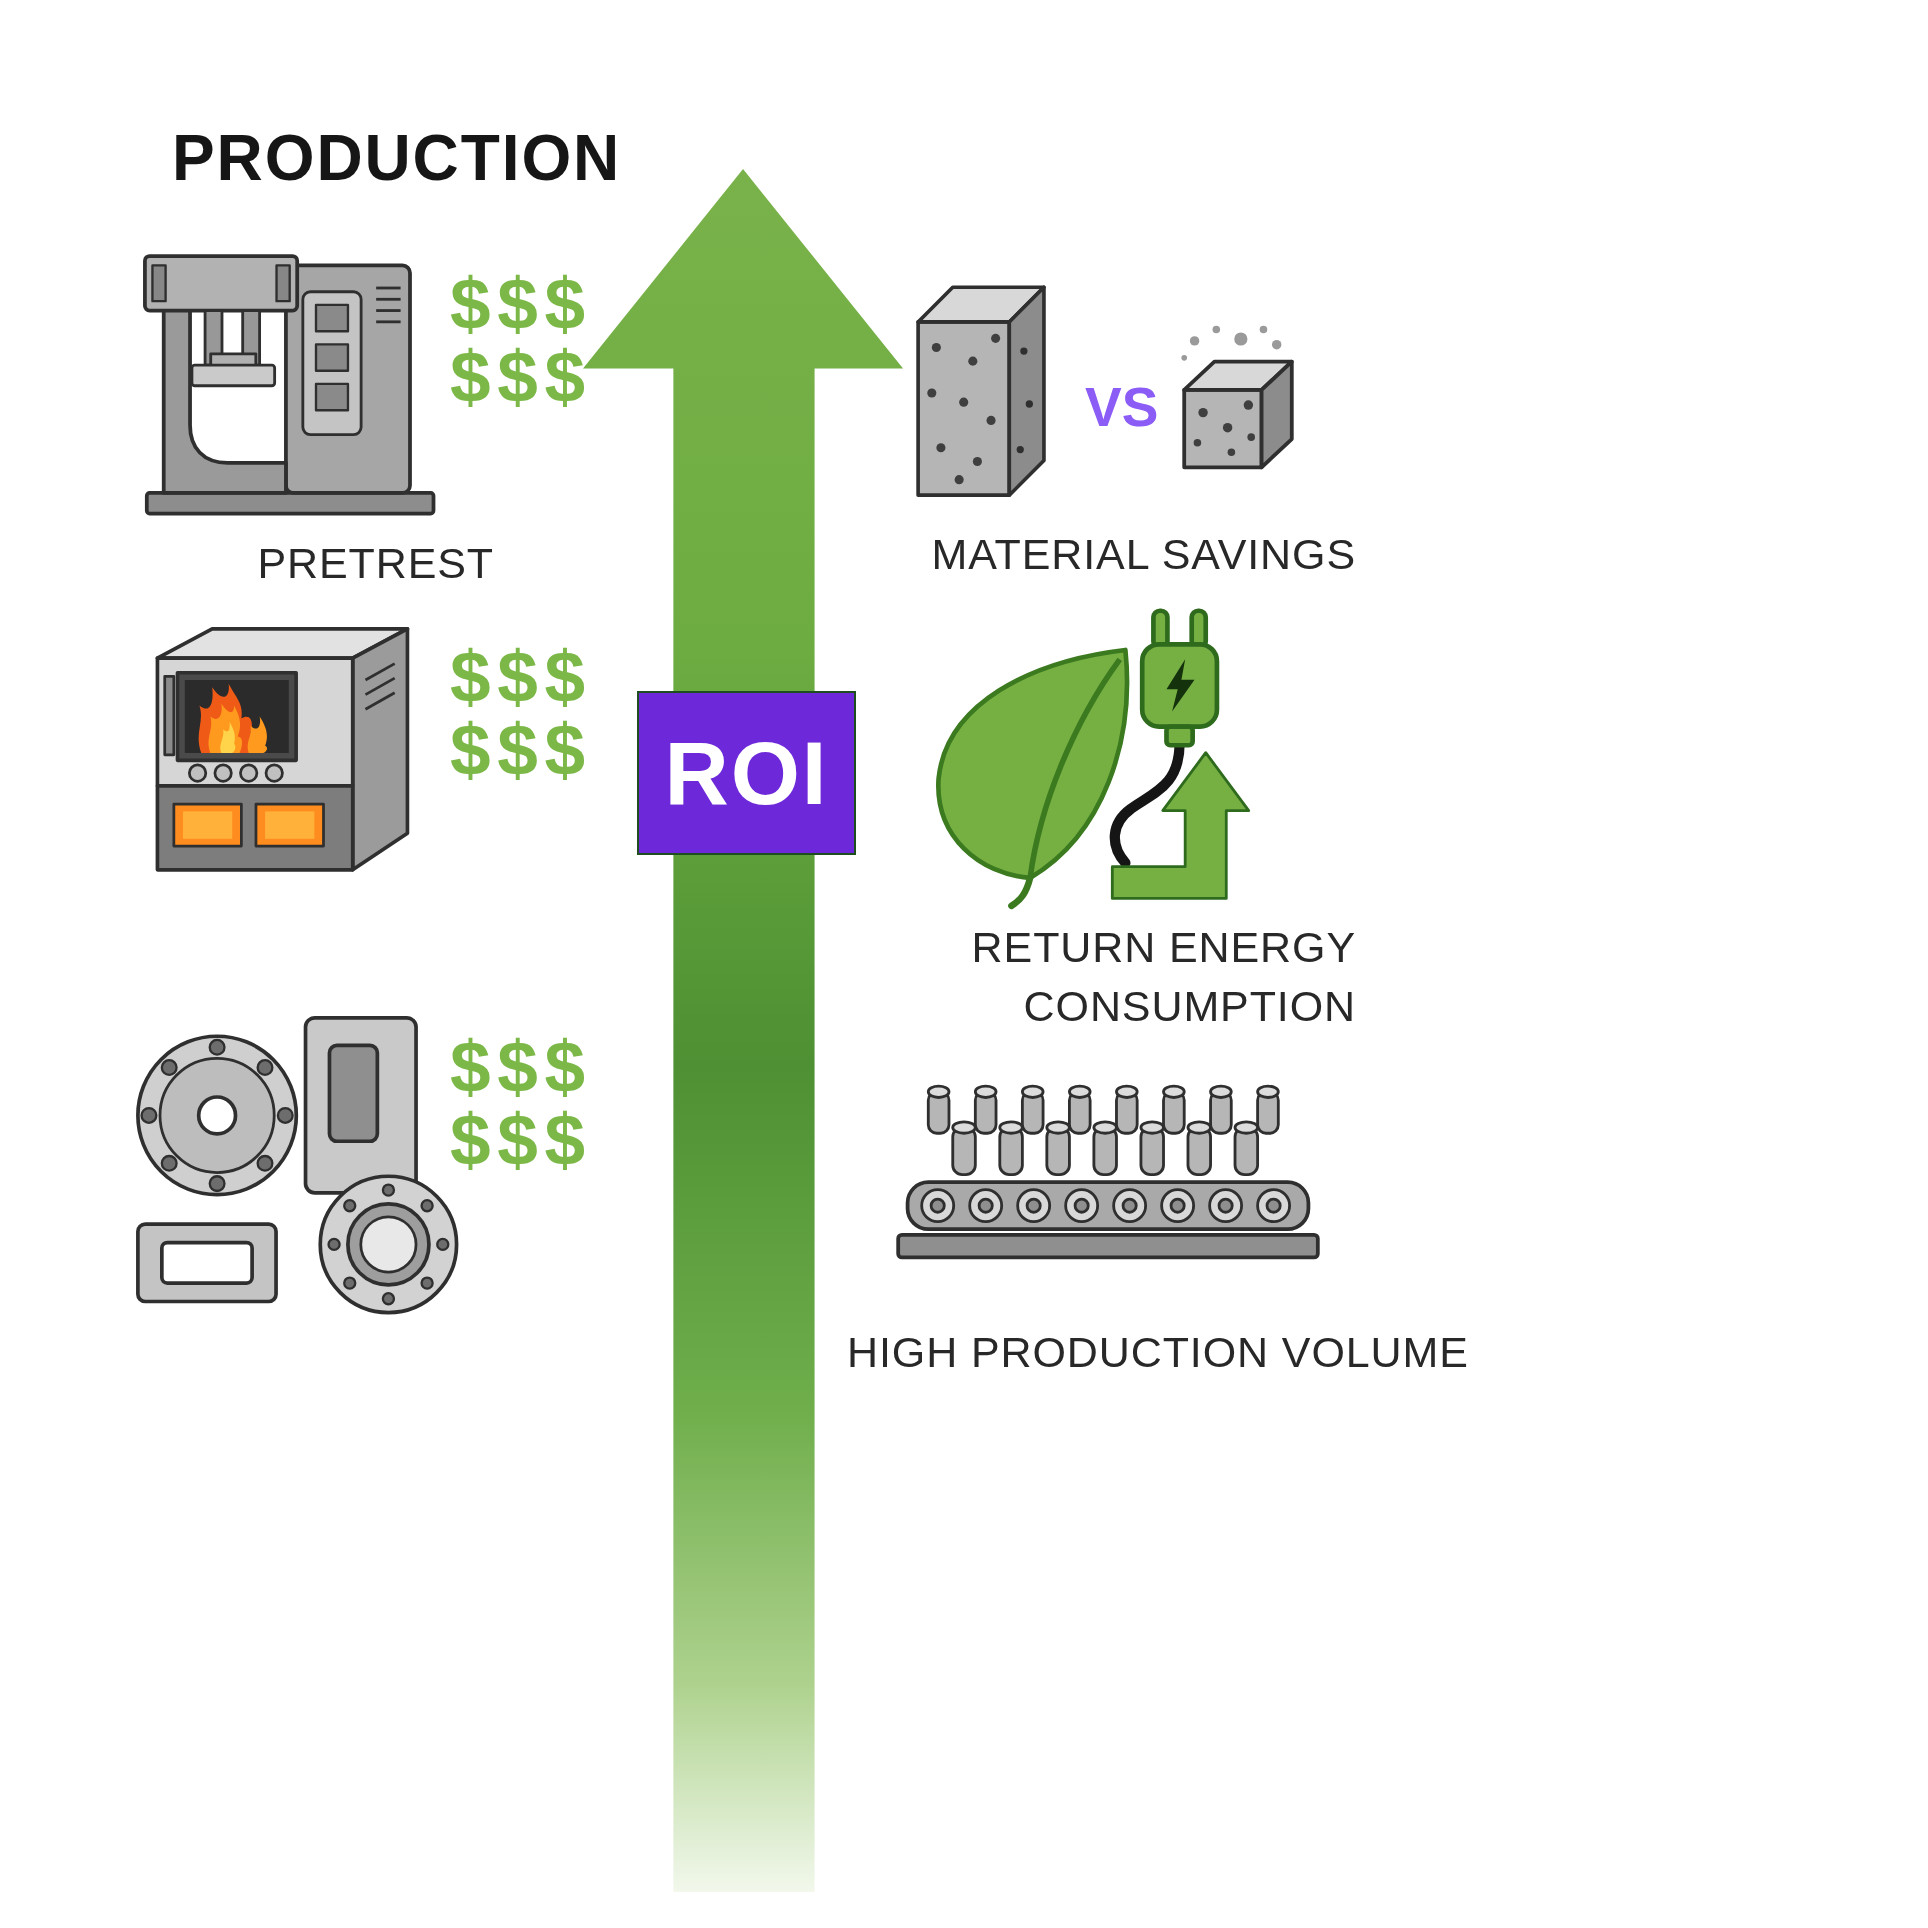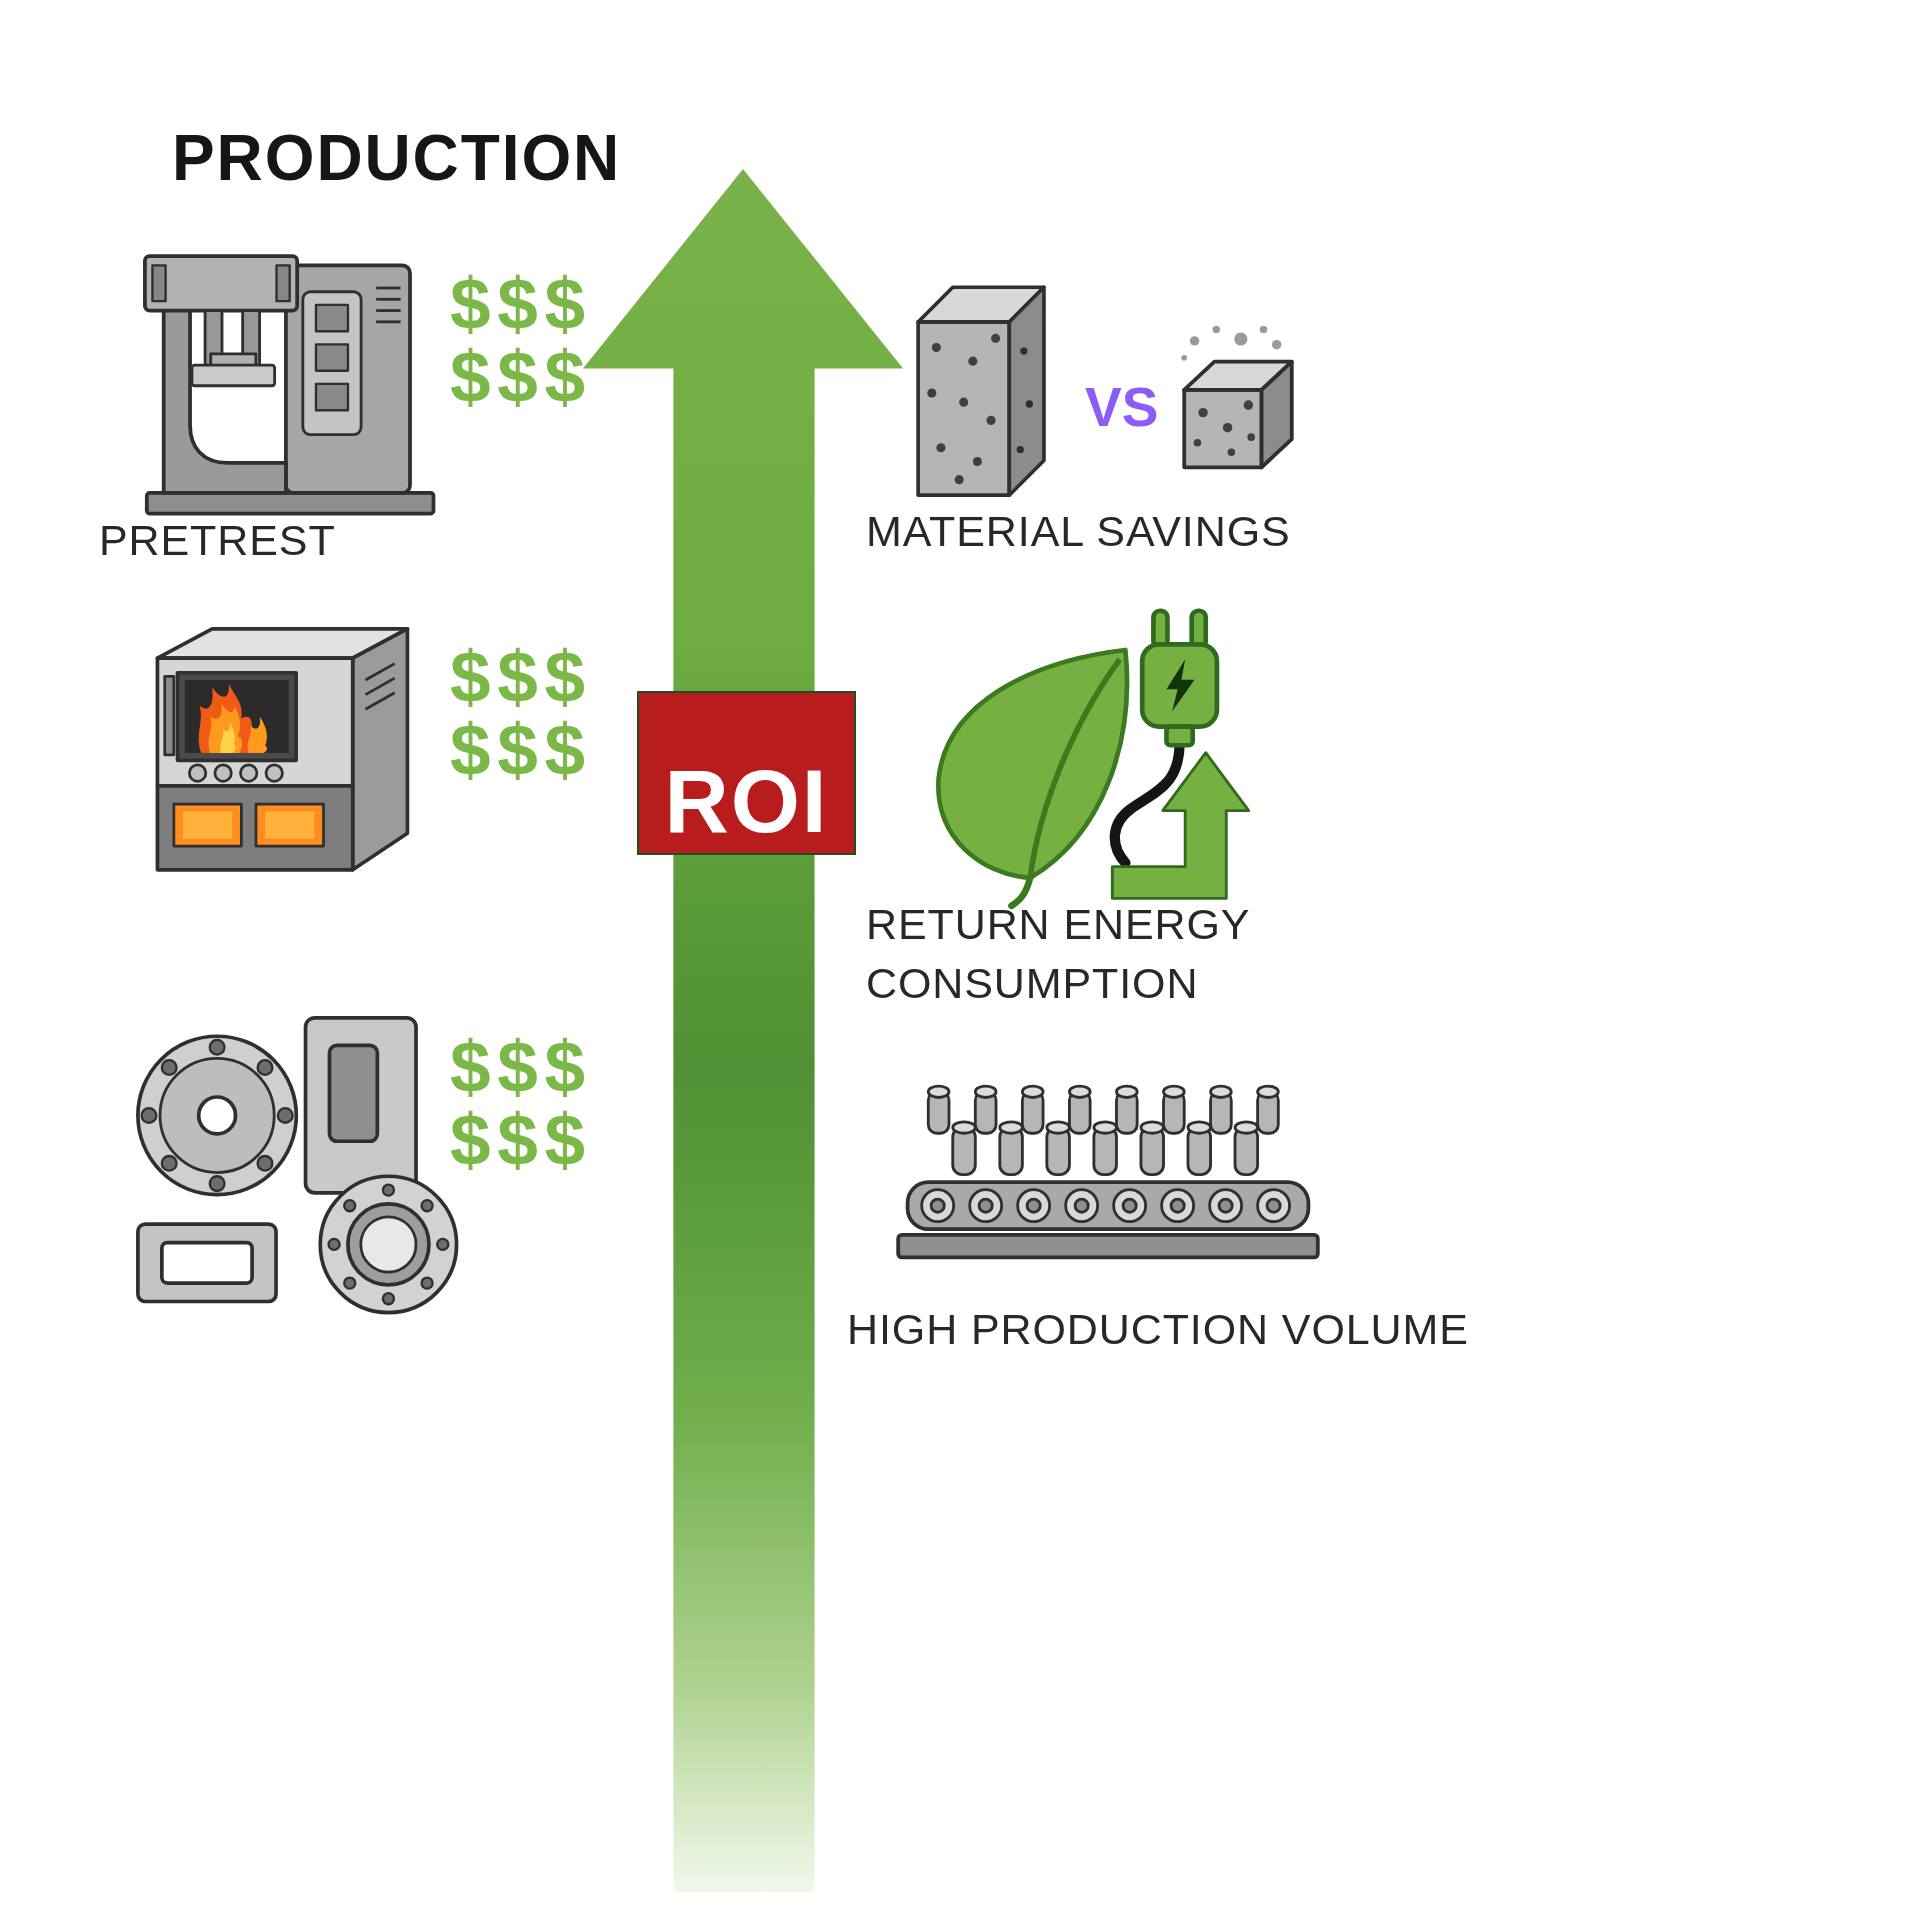--- a/index.html
+++ b/index.html
@@ -43,22 +43,23 @@
   .dollars-press   { left:450px; top:267px; }
   .dollars-furnace { left:450px; top:640px; }
   .dollars-tooling { left:450px; top:1030px; }
 
   .item-label {
     position:absolute;
     font-size:43px;
     font-weight:500;
     color:#282828;
     letter-spacing:0.9px;
-    text-align:left;
+    text-align:right;
     white-space:nowrap;
+    margin-top:23px;
   }
   .press-label    { left:99px; top:516px;  width:395px; }
   .furnace-label  { left:85px;  top:906px;  width:424px; }
   .tooling-label  { left:99px; top:1324px; width:395px; }
   .material-label { left:866px; top:507px;  width:490px; }
   .energy-label-1 { left:866px; top:900px;  width:490px; }
   .energy-label-2 { left:866px; top:959px; width:490px; }
   .volume-label   { left:847px; top:1305px; width:546px; }
 
   
@@ -80,23 +81,23 @@
   .roi-arrow {
     position:absolute;
     left:567px; top:169px;
     width:353px; height:1723px;
     z-index:1;
   }
   .roi-box {
     position:absolute;
     left:637px; top:691px;
     width:219px; height:164px;
-    background:#b91c1c;
+    background:#6d28d9;
     border:2.8px solid #1e4d20;
-    display:flex; align-items:flex-end; justify-content:center;
+    display:flex; align-items:center; justify-content:center;
     z-index:2;
   }
   .roi-box span {
     color:#ffffff;
     font-size:89px;
     font-weight:800;
     letter-spacing:1.9px;
   }
 </style>
 </head>

